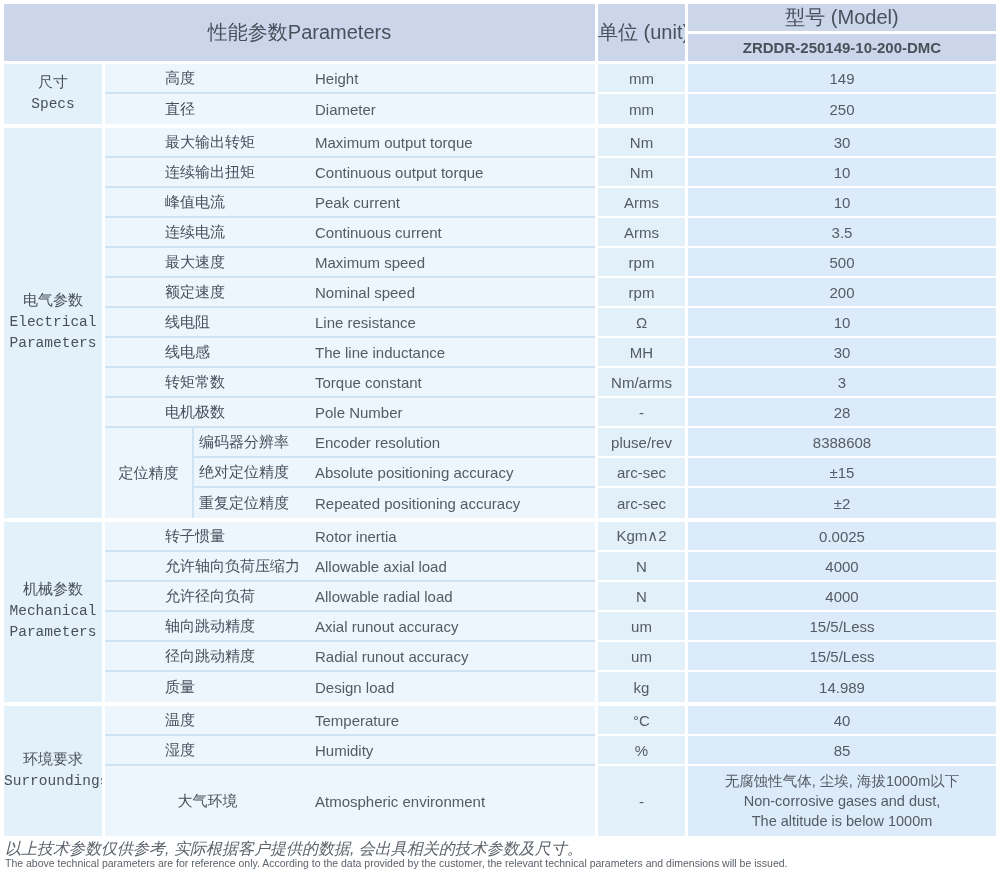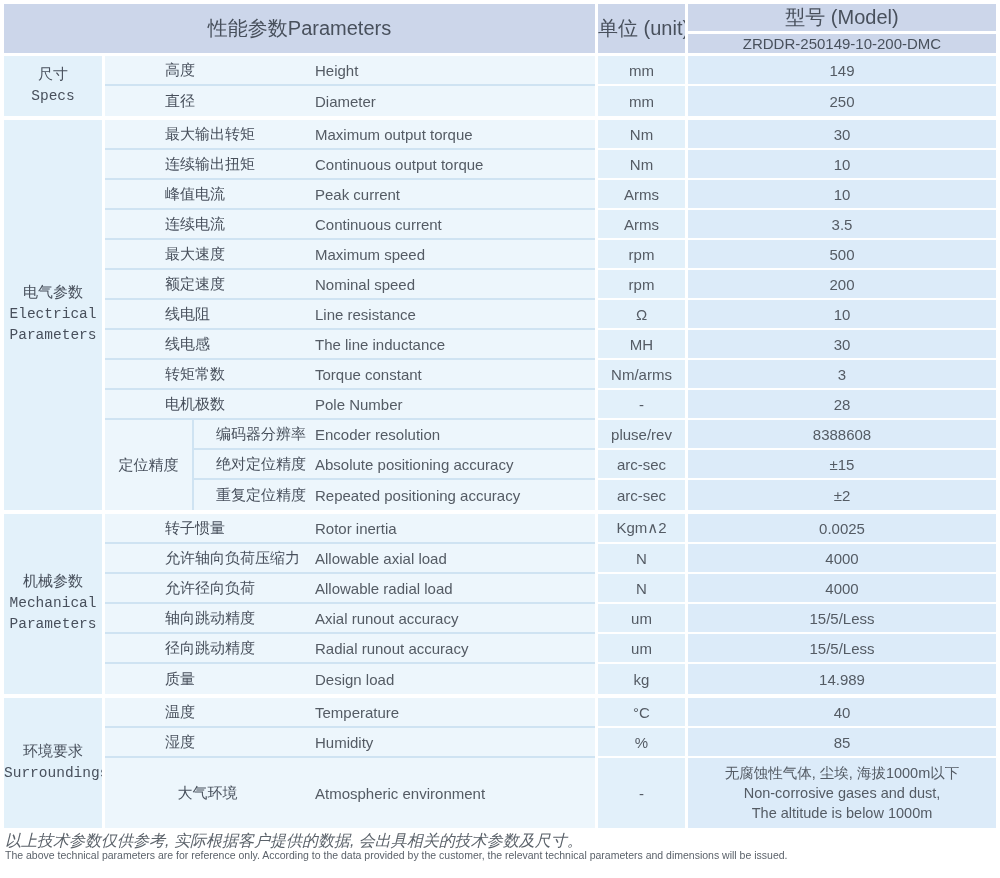--- a/index.html
+++ b/index.html
@@ -19,32 +19,32 @@
   table.spec{width:992px;table-layout:fixed;border-collapse:separate;border-spacing:0;}
   col.c-group{width:101px;}
   col.c-suba{width:87px;}
   col.c-subb{width:118px;}
   col.c-en{width:285px;}
   col.c-unit{width:90px;}
   col.c-value{width:311px;}
   td,th{box-sizing:border-box;padding:0;font-weight:normal;font-size:15px;color:var(--text);overflow:hidden;white-space:nowrap;}
   
   thead tr.h1 td{height:29px;}
-  thead tr.h2 td{height:22px;}
+  thead tr.h2 td{height:30px;font-weight:bold;}
   td.hd{background:var(--header-bg);text-align:center;vertical-align:middle;color:var(--text-dark);font-size:20px;border-bottom:3px solid var(--white);}
   td.hd.bl{border-left:3px solid var(--white);}
   td.hd.model-code{font-size:15px;}
   
   tbody.grp td{height:30px;vertical-align:middle;}
   td.gcell{background:var(--group-bg);text-align:center;border-right:3px solid var(--white);border-bottom:none;white-space:normal;line-height:20px;color:var(--text-dark);font-family:Liberation Mono, monospace;}
   td.gcell .en{font-size:14.5px;}
   td.cn{background:var(--name-bg);border-bottom:2px solid var(--name-sep);padding-left:60px;color:var(--text-dark);}
   td.cn-center{background:var(--name-bg);border-bottom:2px solid var(--name-sep);text-align:center;color:var(--text-dark);}
   td.subgrp{background:var(--name-bg);text-align:center;border-bottom:none;color:var(--text-dark);}
-  td.subcn{background:var(--name-bg);border-left:2px solid var(--name-sep);border-bottom:2px solid var(--name-sep);padding-left:22px;color:var(--text-dark);}
+  td.subcn{background:var(--name-bg);border-left:2px solid var(--name-sep);border-bottom:2px solid var(--name-sep);padding-left:5px;color:var(--text-dark);}
   td.en{background:var(--name-bg);border-bottom:2px solid var(--name-sep);padding-left:5px;}
   td.unit{background:var(--unit-bg);border-left:3px solid var(--white);border-bottom:2px solid var(--white);text-align:center;}
   td.val{background:var(--value-bg);border-left:3px solid var(--white);border-bottom:2px solid var(--white);text-align:center;}
   tbody.grp tr:last-child td{border-bottom:none;}
   tbody.spacer td{height:4px;background:var(--white);padding:0;border:none;}
   tr.tall td{height:70px;}
   td.val-multi{white-space:normal;line-height:20px;font-size:14.5px;}
   
   .footnotes{margin-top:6px;margin-left:1px;}
   .footnotes .fn-cn{font-size:16px;line-height:14px;color:#5b626a;font-style:italic;}

